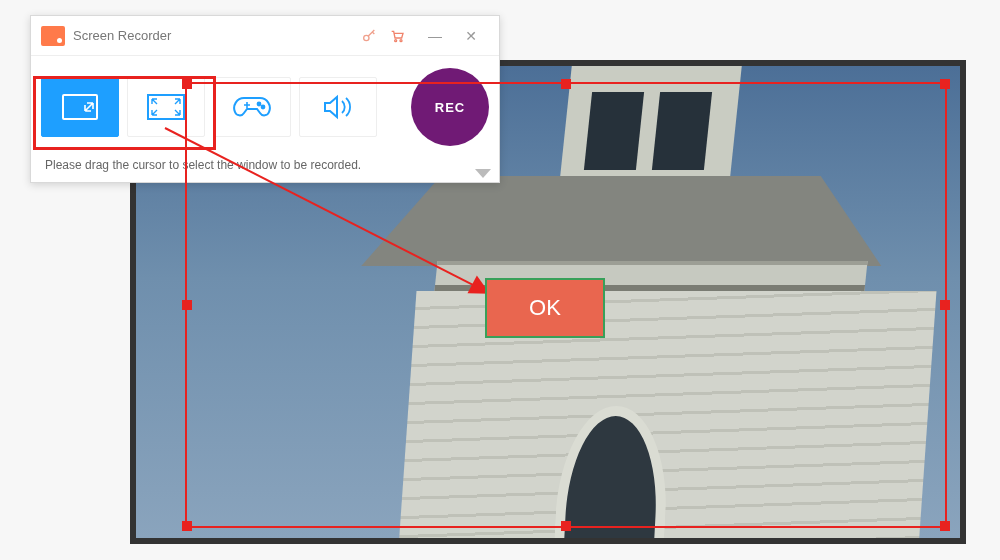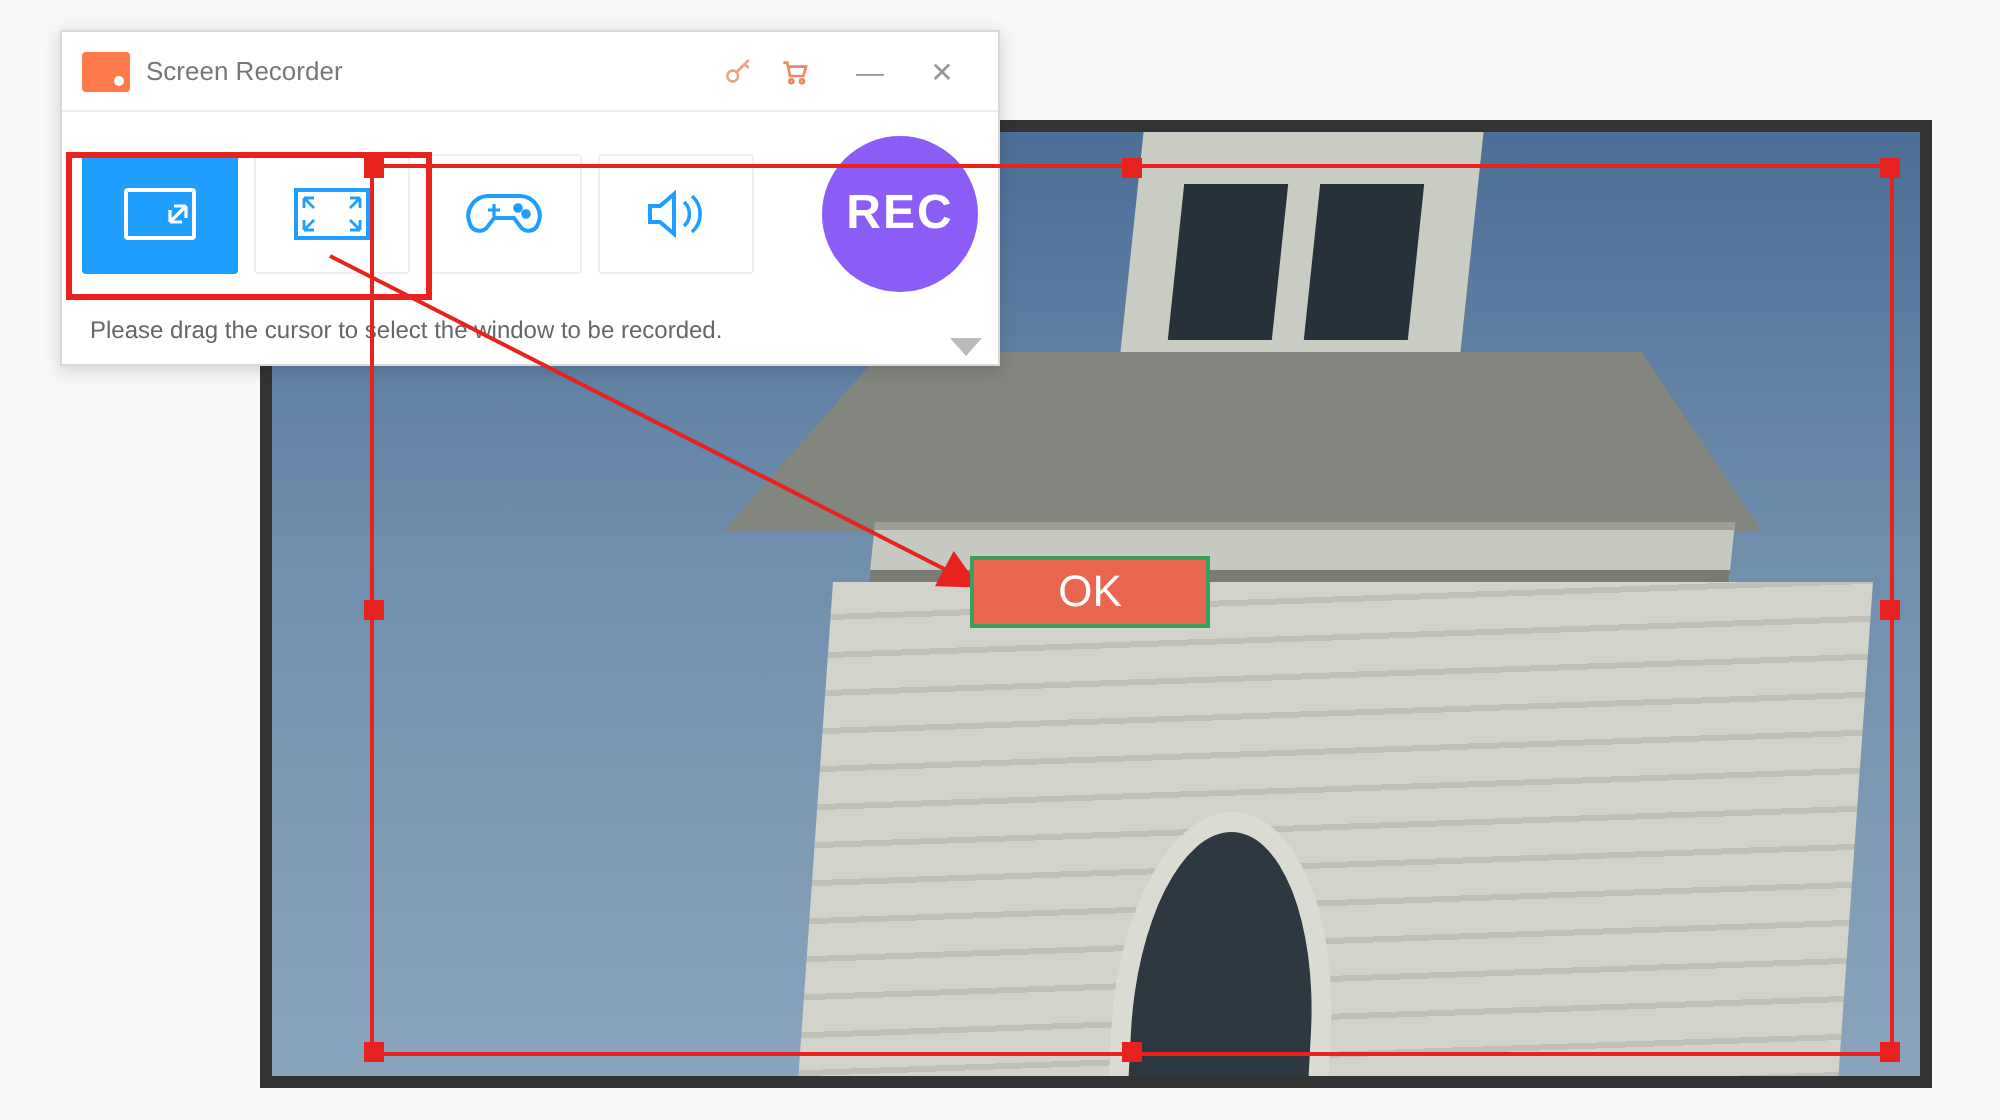--- a/index.html
+++ b/index.html
@@ -26,22 +26,22 @@
 
   .modes{
     display:flex;align-items:center;gap:8px;padding:12px 10px 2px 10px;
   }
   .mode{
     width:78px;height:60px;background:#fff;border:1px solid #eee;border-radius:2px;
     display:flex;align-items:center;justify-content:center;position:relative;
   }
   .mode.active{background:#1e9fff;border-color:#1e9fff}
   .rec-btn{
-    width:78px;height:78px;border-radius:50%;background:#8b5cf6;color:#fff;
-    display:flex;align-items:center;justify-content:center;font-weight:700;font-size:24px;
+    width:78px;height:78px;border-radius:50%;background:#701a75;color:#fff;
+    display:flex;align-items:center;justify-content:center;font-weight:700;font-size:13px;
     margin-left:auto;letter-spacing:1px;
   }
   .group-box{
     position:absolute;left:33px;top:76px;width:183px;height:74px;border:3px solid #e8221f;z-index:25;
     pointer-events:none;
   }
   .hint{padding:10px 14px 0 14px;font-size:12px;color:#666}
   .expand{
     position:absolute;right:8px;bottom:4px;width:0;height:0;
     border-left:8px solid transparent;border-right:8px solid transparent;border-top:9px solid #bbb;
@@ -93,21 +93,21 @@
   .selection{
     position:absolute;left:185px;top:82px;width:762px;height:446px;border:2px solid #e8221f;z-index:30;
     pointer-events:none;
   }
   .handle{position:absolute;width:10px;height:10px;background:#e8221f}
   .h-tl{left:-5px;top:-5px}.h-tm{left:calc(50% - 5px);top:-5px}.h-tr{right:-5px;top:-5px}
   .h-ml{left:-5px;top:calc(50% - 5px)}.h-mr{right:-5px;top:calc(50% - 5px)}
   .h-bl{left:-5px;bottom:-5px}.h-bm{left:calc(50% - 5px);bottom:-5px}.h-br{right:-5px;bottom:-5px}
 
   .ok-btn{
-    position:absolute;left:485px;top:278px;width:120px;height:36px;
+    position:absolute;left:485px;top:278px;width:120px;height:60px;
     background:#e9664f;border:2px solid #38a05a;color:#fff;font-size:22px;
     display:flex;align-items:center;justify-content:center;z-index:35;
   }
 
   
   .arrow-line{
     position:absolute;left:165px;top:127px;width:356px;height:2px;background:#e8221f;
     transform-origin:left center;transform:rotate(27deg);z-index:32;pointer-events:none;
   }
   .arrow-head{

